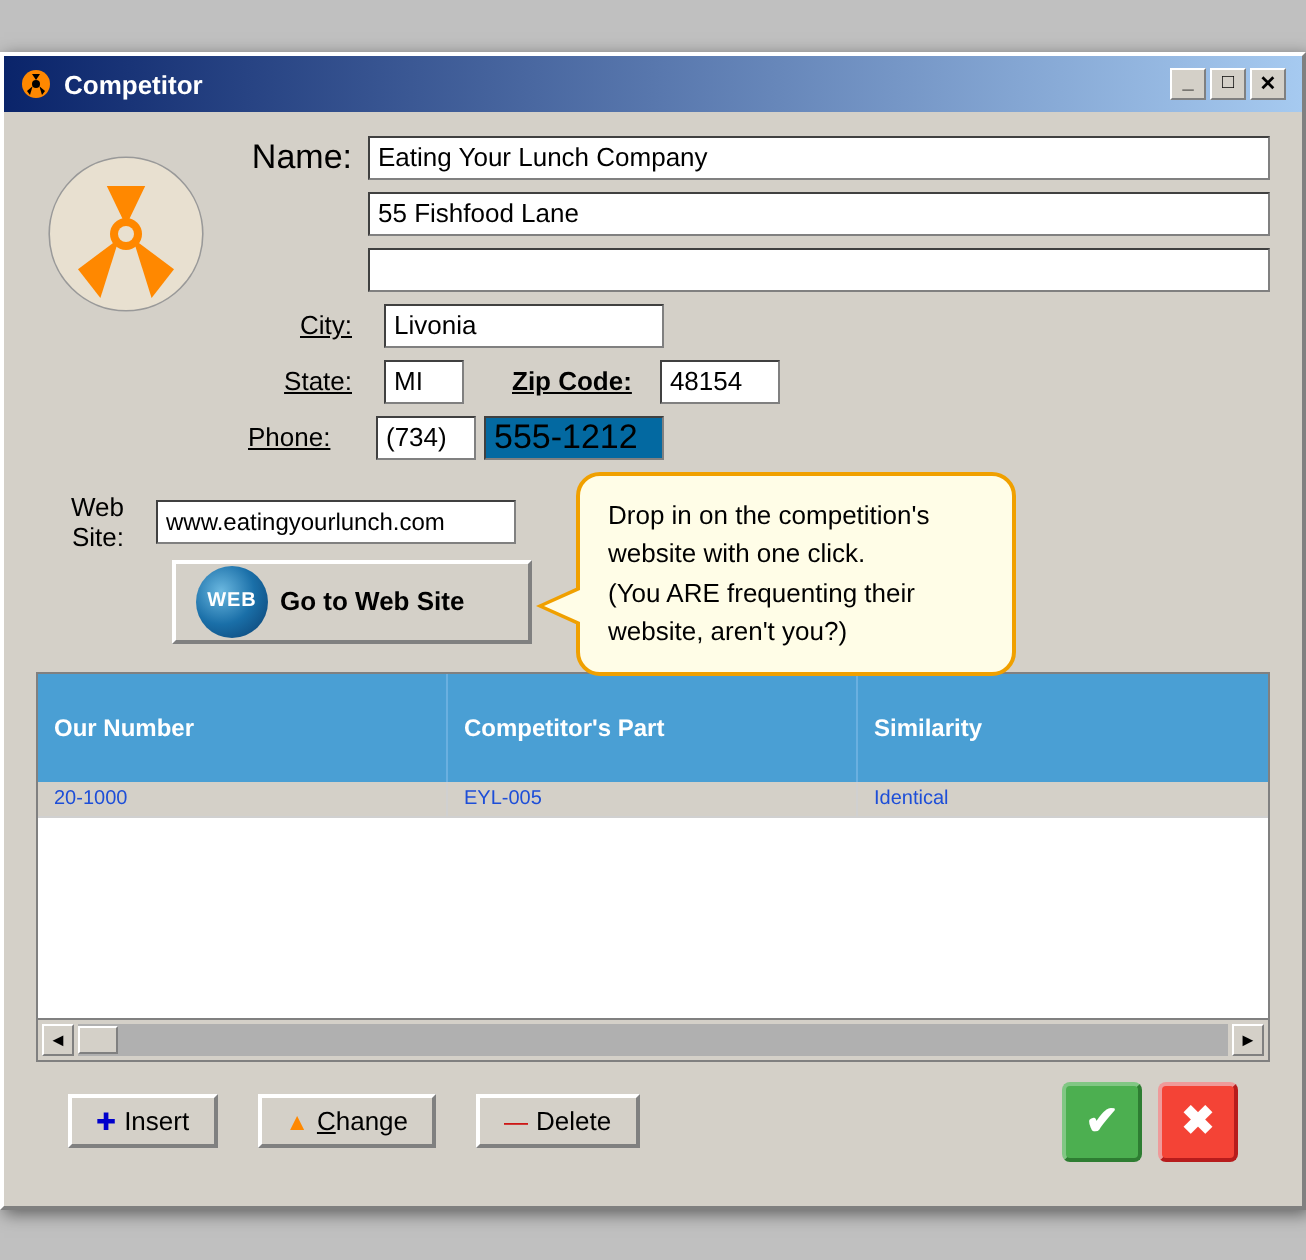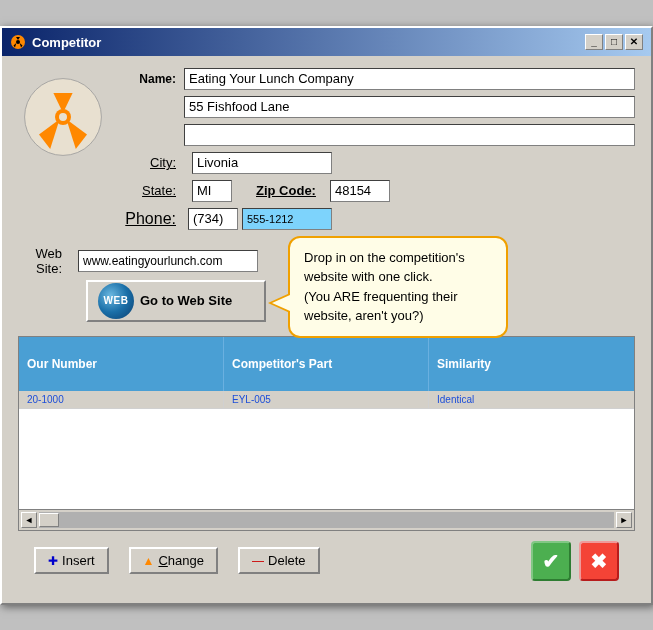--- a/index.html
+++ b/index.html
@@ -90,24 +90,23 @@
     }
     .field-row {
       display: flex;
       align-items: center;
       margin-bottom: 6px;
     }
     .field-label {
       width: 60px;
       text-align: right;
       padding-right: 8px;
-      font-size: 12px;
+      font-size: 17px;
       white-space: nowrap;
       flex-shrink: 0;
-      font-weight: bold;
     }
     .field-input {
       flex: 1;
       height: 22px;
       background: white;
       border: 1px solid #808080;
       border-top-color: #404040;
       border-left-color: #404040;
       padding: 2px 4px;
       font-size: 13px;
@@ -164,45 +163,45 @@
       font-size: 13px;
     }
     .phone-row {
       display: flex;
       align-items: center;
       gap: 4px;
       margin-bottom: 6px;
     }
     .phone-label {
       width: 60px;
-      text-align: right;
+      text-align: left;
       padding-right: 8px;
-      font-size: 16px;
+      font-size: 13px;
       text-decoration: underline;
       flex-shrink: 0;
     }
     .phone-area {
       width: 50px;
       height: 22px;
       background: white;
       border: 1px solid #808080;
       border-top-color: #404040;
       border-left-color: #404040;
       padding: 2px 4px;
       font-size: 13px;
     }
     .phone-number {
       width: 90px;
       height: 22px;
-      background: #7dd3fc;
-      border: 1px solid #808080;
-      border-top-color: #404040;
-      border-left-color: #404040;
-      padding: 2px 4px;
-      font-size: 11px;
+      background: #0369a1;
+      border: 1px solid #808080;
+      border-top-color: #404040;
+      border-left-color: #404040;
+      padding: 2px 4px;
+      font-size: 17px;
     }
     .website-section {
       display: flex;
       align-items: flex-start;
       margin-top: 10px;
       gap: 12px;
       position: relative;
     }
     .website-left {
       display: flex;

